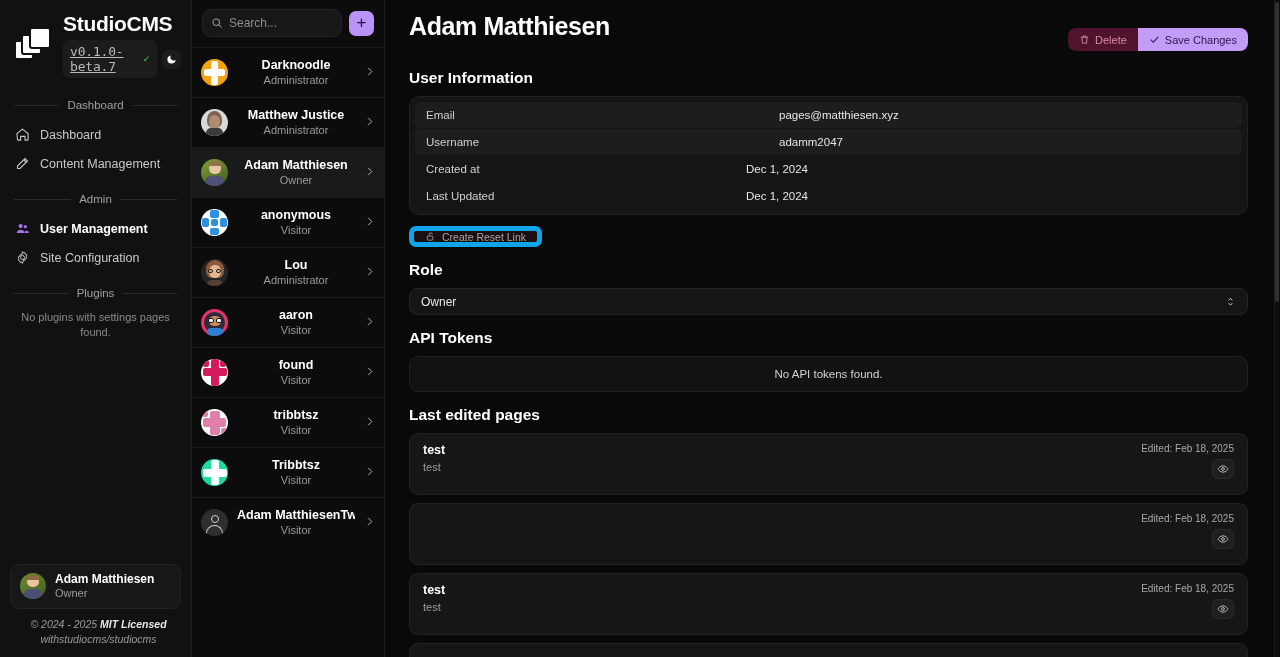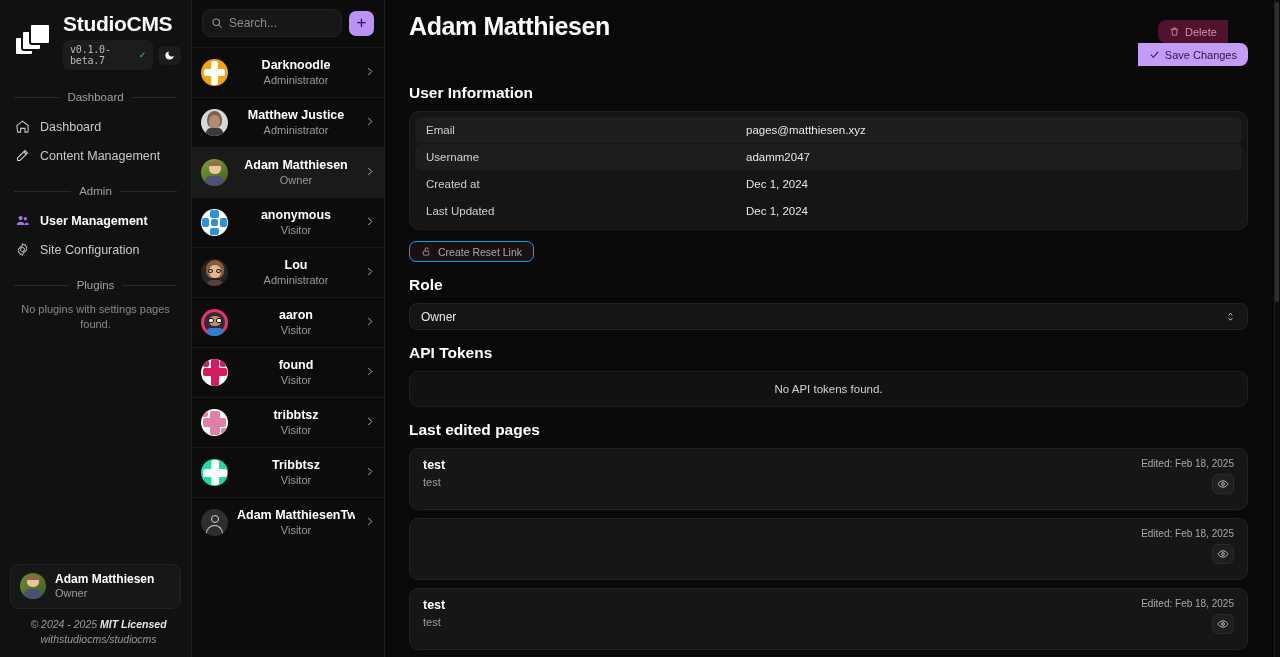--- a/index.html
+++ b/index.html
@@ -26,21 +26,21 @@
   .logo-sq.a { width: 20px; height: 20px; left: 0px;  top: 14px; }
   .logo-sq.b { width: 21px; height: 21px; left: 7px;  top: 8px; }
   .logo-sq.c { width: 22px; height: 22px; left: 15px; top: 1px; }
   .brand-col { display: flex; flex-direction: column; gap: 2px; }
   .brand-title { font-size: 21px; font-weight: bold; color: #ffffff; letter-spacing: -0.3px; line-height: 1; }
   .brand-row { display: flex; align-items: center; gap: 5px; margin-top: 4px; }
   .ver-pill {
     background: #1c1c1c; border-radius: 6px; padding: 4px 7px;
     display: flex; align-items: center; gap: 4px;
   }
-  .ver-txt { font-family: "DejaVu Sans Mono", monospace; font-size: 10px; color: #b9b9b9; letter-spacing: -0.2px; }
+  .ver-txt { font-family: "DejaVu Sans Mono", monospace; font-size: 13px; color: #b9b9b9; letter-spacing: -0.2px; text-decoration: underline; }
   .ver-check { color: #3ecf6b; font-size: 9px; line-height: 1; }
   .theme-btn {
     background: #1c1c1c; border-radius: 6px; width: 26px; height: 19px;
     display: flex; align-items: center; justify-content: center;
     cursor: pointer; border: none;
   }
   .theme-btn svg { width: 11px; height: 11px; }
 
   .sb-sect {
     display: flex; align-items: center; gap: 8px;
@@ -110,21 +110,21 @@
   
   .main {
     flex: 1; height: 657px; overflow-y: auto; background: #090909;
     padding: 0 32px 0 24px; position: relative;
   }
   .main-head {
     display: flex; align-items: flex-start; justify-content: space-between;
     padding: 12px 0 6px 0;
   }
   .page-title { font-size: 25px; font-weight: bold; color: #ffffff; letter-spacing: -0.4px; }
-  .head-actions { display: flex; align-items: center; margin-top: 8px; flex-direction: column; }
+  .head-actions { display: flex; align-items: center; margin-top: 16px; }
   .btn-del {
     background: #50122c; color: #d98ba8; border: none; border-radius: 8px 0 0 8px;
     font-size: 11px; padding: 0 11px; height: 23px; display: flex; align-items: center; gap: 5px;
     cursor: pointer; font-family: "Liberation Sans", sans-serif;
   }
   .btn-del svg { width: 11px; height: 11px; }
   .btn-save {
     background: #c39cf8; color: #2d1350; border: none; border-radius: 0 8px 8px 0;
     font-size: 11px; padding: 0 11px; height: 23px; display: flex; align-items: center; gap: 5px;
     cursor: pointer; font-weight: 500; font-family: "Liberation Sans", sans-serif;
@@ -132,26 +132,26 @@
   .btn-save svg { width: 11px; height: 11px; }
 
   .sec-h { font-size: 15.5px; font-weight: bold; color: #ffffff; margin: 12px 0 9px 0; }
   .sec-h.tight { margin-top: 14px; }
 
   .info-card {
     background: #151515; border: 1px solid #212121; border-radius: 10px;
     padding: 5px; display: flex; flex-direction: column; gap: 1px;
   }
   .info-row { display: flex; align-items: center; height: 26px; padding: 0 11px; border-radius: 6px; }
-  .info-row.field { background: #1d1d1d; }
+  .info-row.field { background: #1d1d1d; gap: 33px; }
   .info-row .k { width: 320px; font-size: 11.5px; color: #d0d0d0; flex: 0 0 320px; }
   .info-row .v { font-size: 11.5px; color: #e6e6e6; }
 
   .reset-btn {
-    margin-top: 11px; background: #1a1011; border: 1px solid #0ea5e9; border-radius: 7px;
+    margin-top: 11px; background: #1a1011; border: 5px solid #0ea5e9; border-radius: 7px;
     color: #a6a6a6; font-size: 10.5px; padding: 0 11px; height: 21px;
     display: inline-flex; align-items: center; gap: 6px; cursor: pointer;
     font-family: "Liberation Sans", sans-serif;
   }
   .reset-btn svg { width: 11px; height: 11px; }
 
   .select-wrap {
     background: #151515; border: 1px solid #242424; border-radius: 8px;
     height: 27px; display: flex; align-items: center; justify-content: space-between;
     padding: 0 11px; cursor: pointer;

